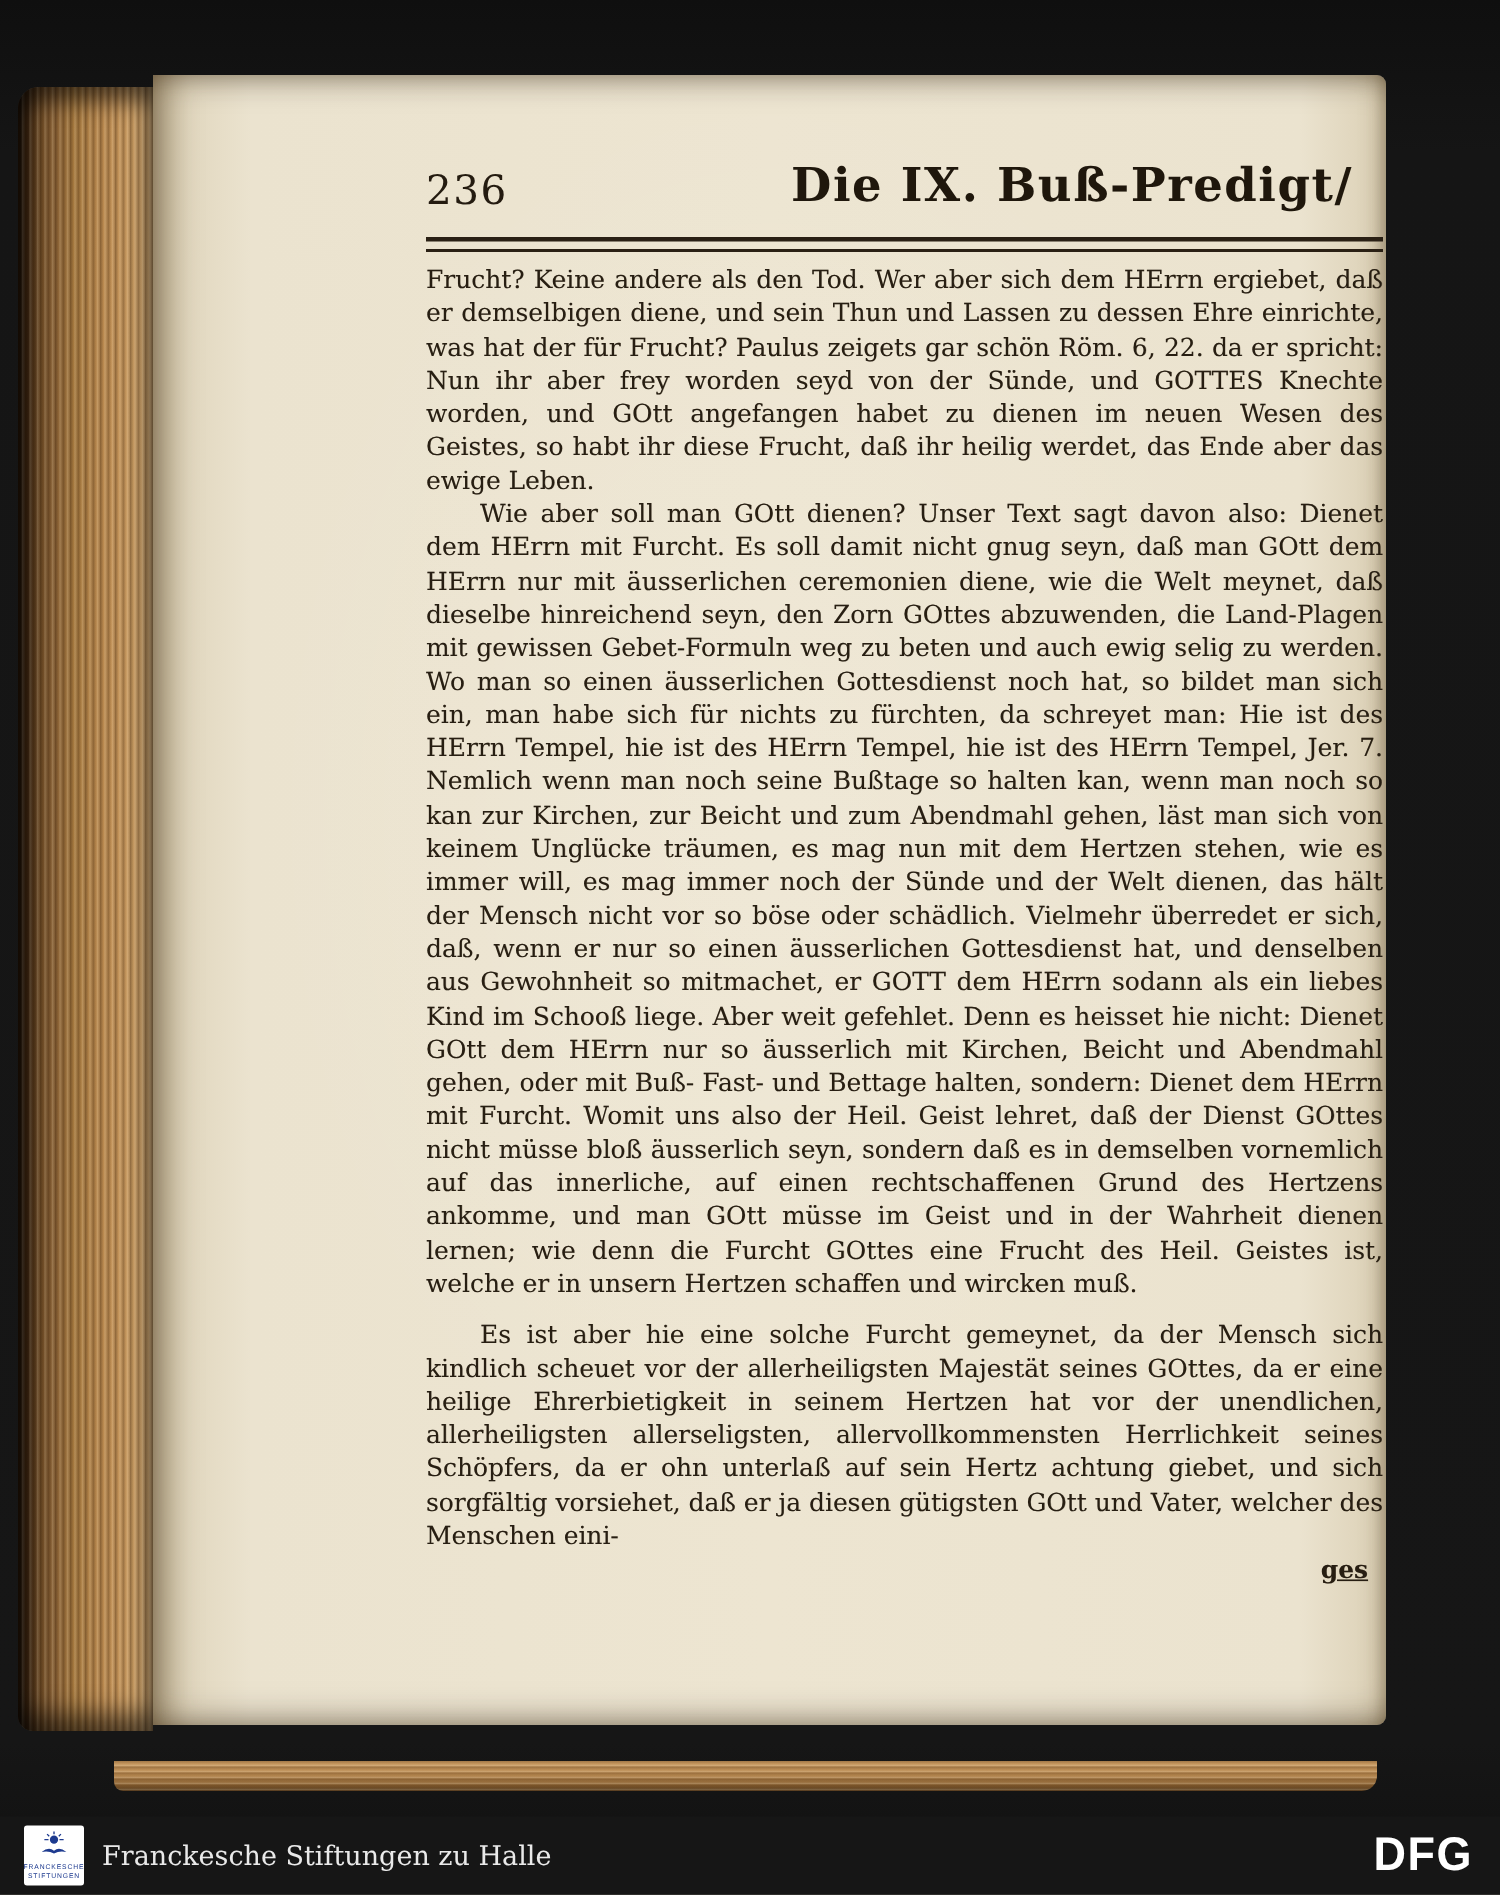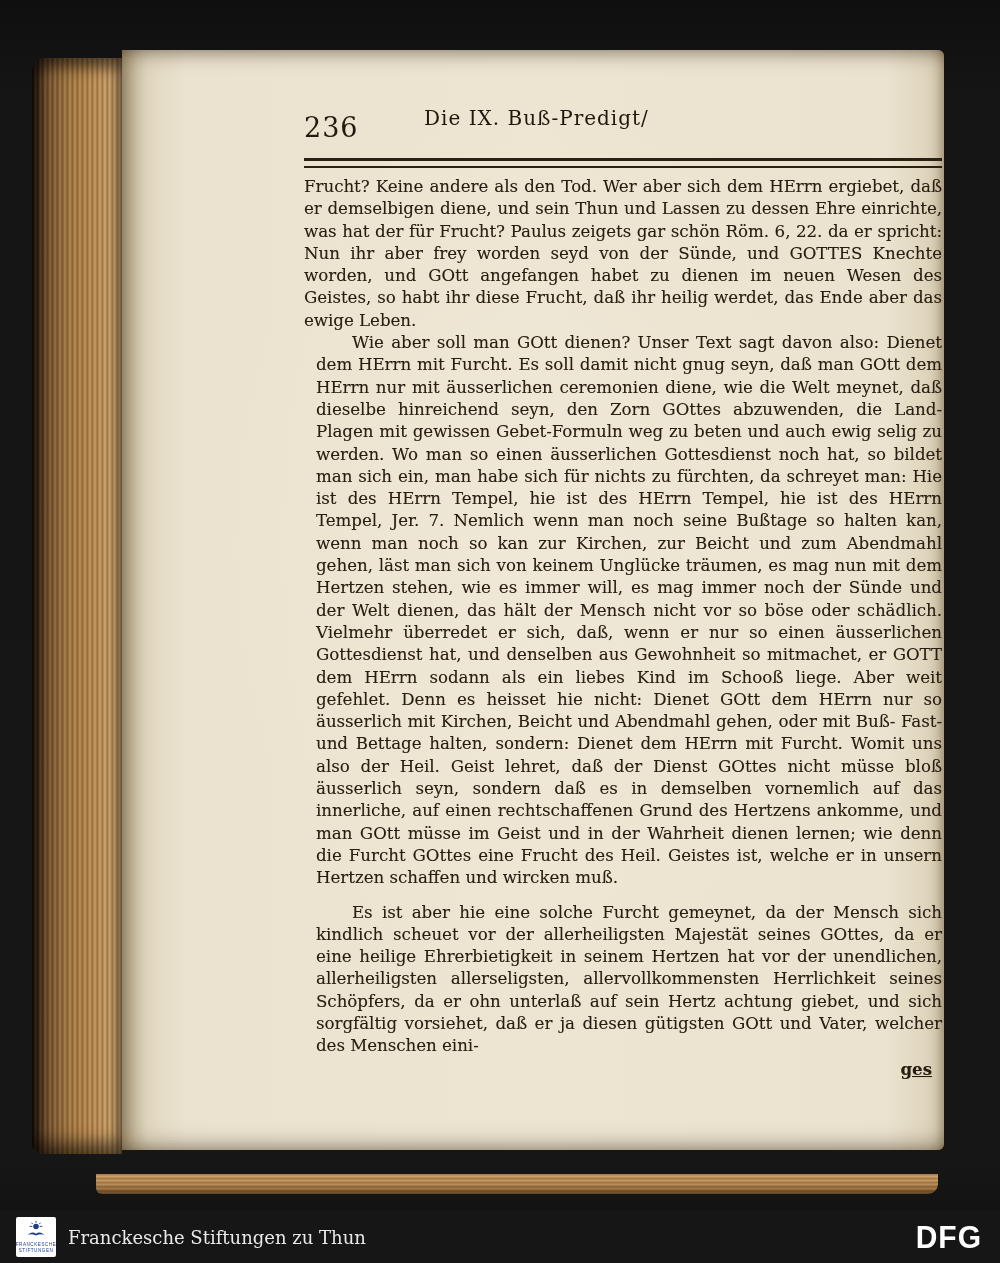--- a/index.html
+++ b/index.html
@@ -10,21 +10,21 @@
     font-family: "DejaVu Serif", serif;
   }
   .stage {
     position: relative;
     width: 1000px; height: 1263px;
     background: linear-gradient(180deg, #0f0f0f 0%, #151515 8%, #161616 92%, #101010 100%);
   }
   
   .book {
     position: absolute;
-    left: 32px; top: 50px;
+    left: 12px; top: 50px;
     width: 912px; height: 1144px;
   }
   .page-edges-left {
     position: absolute;
     left: 0; top: 8px;
     width: 90px; height: 1096px;
     border-radius: 14px 0 0 10px;
     background:
       repeating-linear-gradient(90deg,
         rgba(60,35,12,0.35) 0px, rgba(60,35,12,0.0) 2px,
@@ -74,44 +74,44 @@
   .folio {
     position: absolute;
     left: 0; top: 6px;
     font-size: 27px;
     letter-spacing: 1px;
     color: #241b10;
   }
   .running-title {
     position: absolute;
     left: 120px; right: 20px;
-    text-align: left;
+    text-align: right;
     top: 0;
-    font-size: 20px;
-    font-weight: normal;
+    font-size: 31px;
+    font-weight: bold;
     letter-spacing: 1px;
     color: #1f170c;
     white-space: nowrap;
   }
   .double-rule {
     margin-top: 10px;
     height: 5px;
     border-top: 3px solid #2a2014;
     border-bottom: 2px solid #2a2014;
   }
   .body-text {
     margin-top: 8px;
     font-size: 16.6px;
     line-height: 22.3px;
     text-align: justify;
     color: #271e12;
     text-shadow: 0.2px 0.2px 0 rgba(40,28,12,0.35);
   }
   .para { margin: 0; }
-  .para.indent { text-indent: 36px; margin-left: 12px; }
+  .para.indent { text-indent: 36px; }
   .para.gap { margin-top: 12px; }
   .catchword {
     text-align: right;
     padding-right: 10px;
     font-size: 16.6px;
     line-height: 22px;
     font-weight: bold;
     color: #271e12;
     text-decoration: underline;
   }
@@ -206,17 +206,17 @@
             <line x1="17" y1="3" x2="15.5" y2="4.5"></line>
             <line x1="5" y1="7" x2="8" y2="7"></line>
             <line x1="16" y1="7" x2="19" y2="7"></line>
           </g>
           <path d="M3 16 Q8 12 12 15 Q16 12 21 16 Q16 15 12 17 Q8 15 3 16 Z"></path>
         </g>
       </svg>
       <div class="fs-logo-text">FRANCKESCHE</div>
       <div class="fs-logo-text">STIFTUNGEN</div>
     </div>
-    <div class="footer-institution">Franckesche Stiftungen zu Thun</div>
+    <div class="footer-institution">Franckesche Stiftungen zu Halle</div>
     <div class="dfg-logo">DFG</div>
   </div>
 
 </div>
 
 </body></html>

